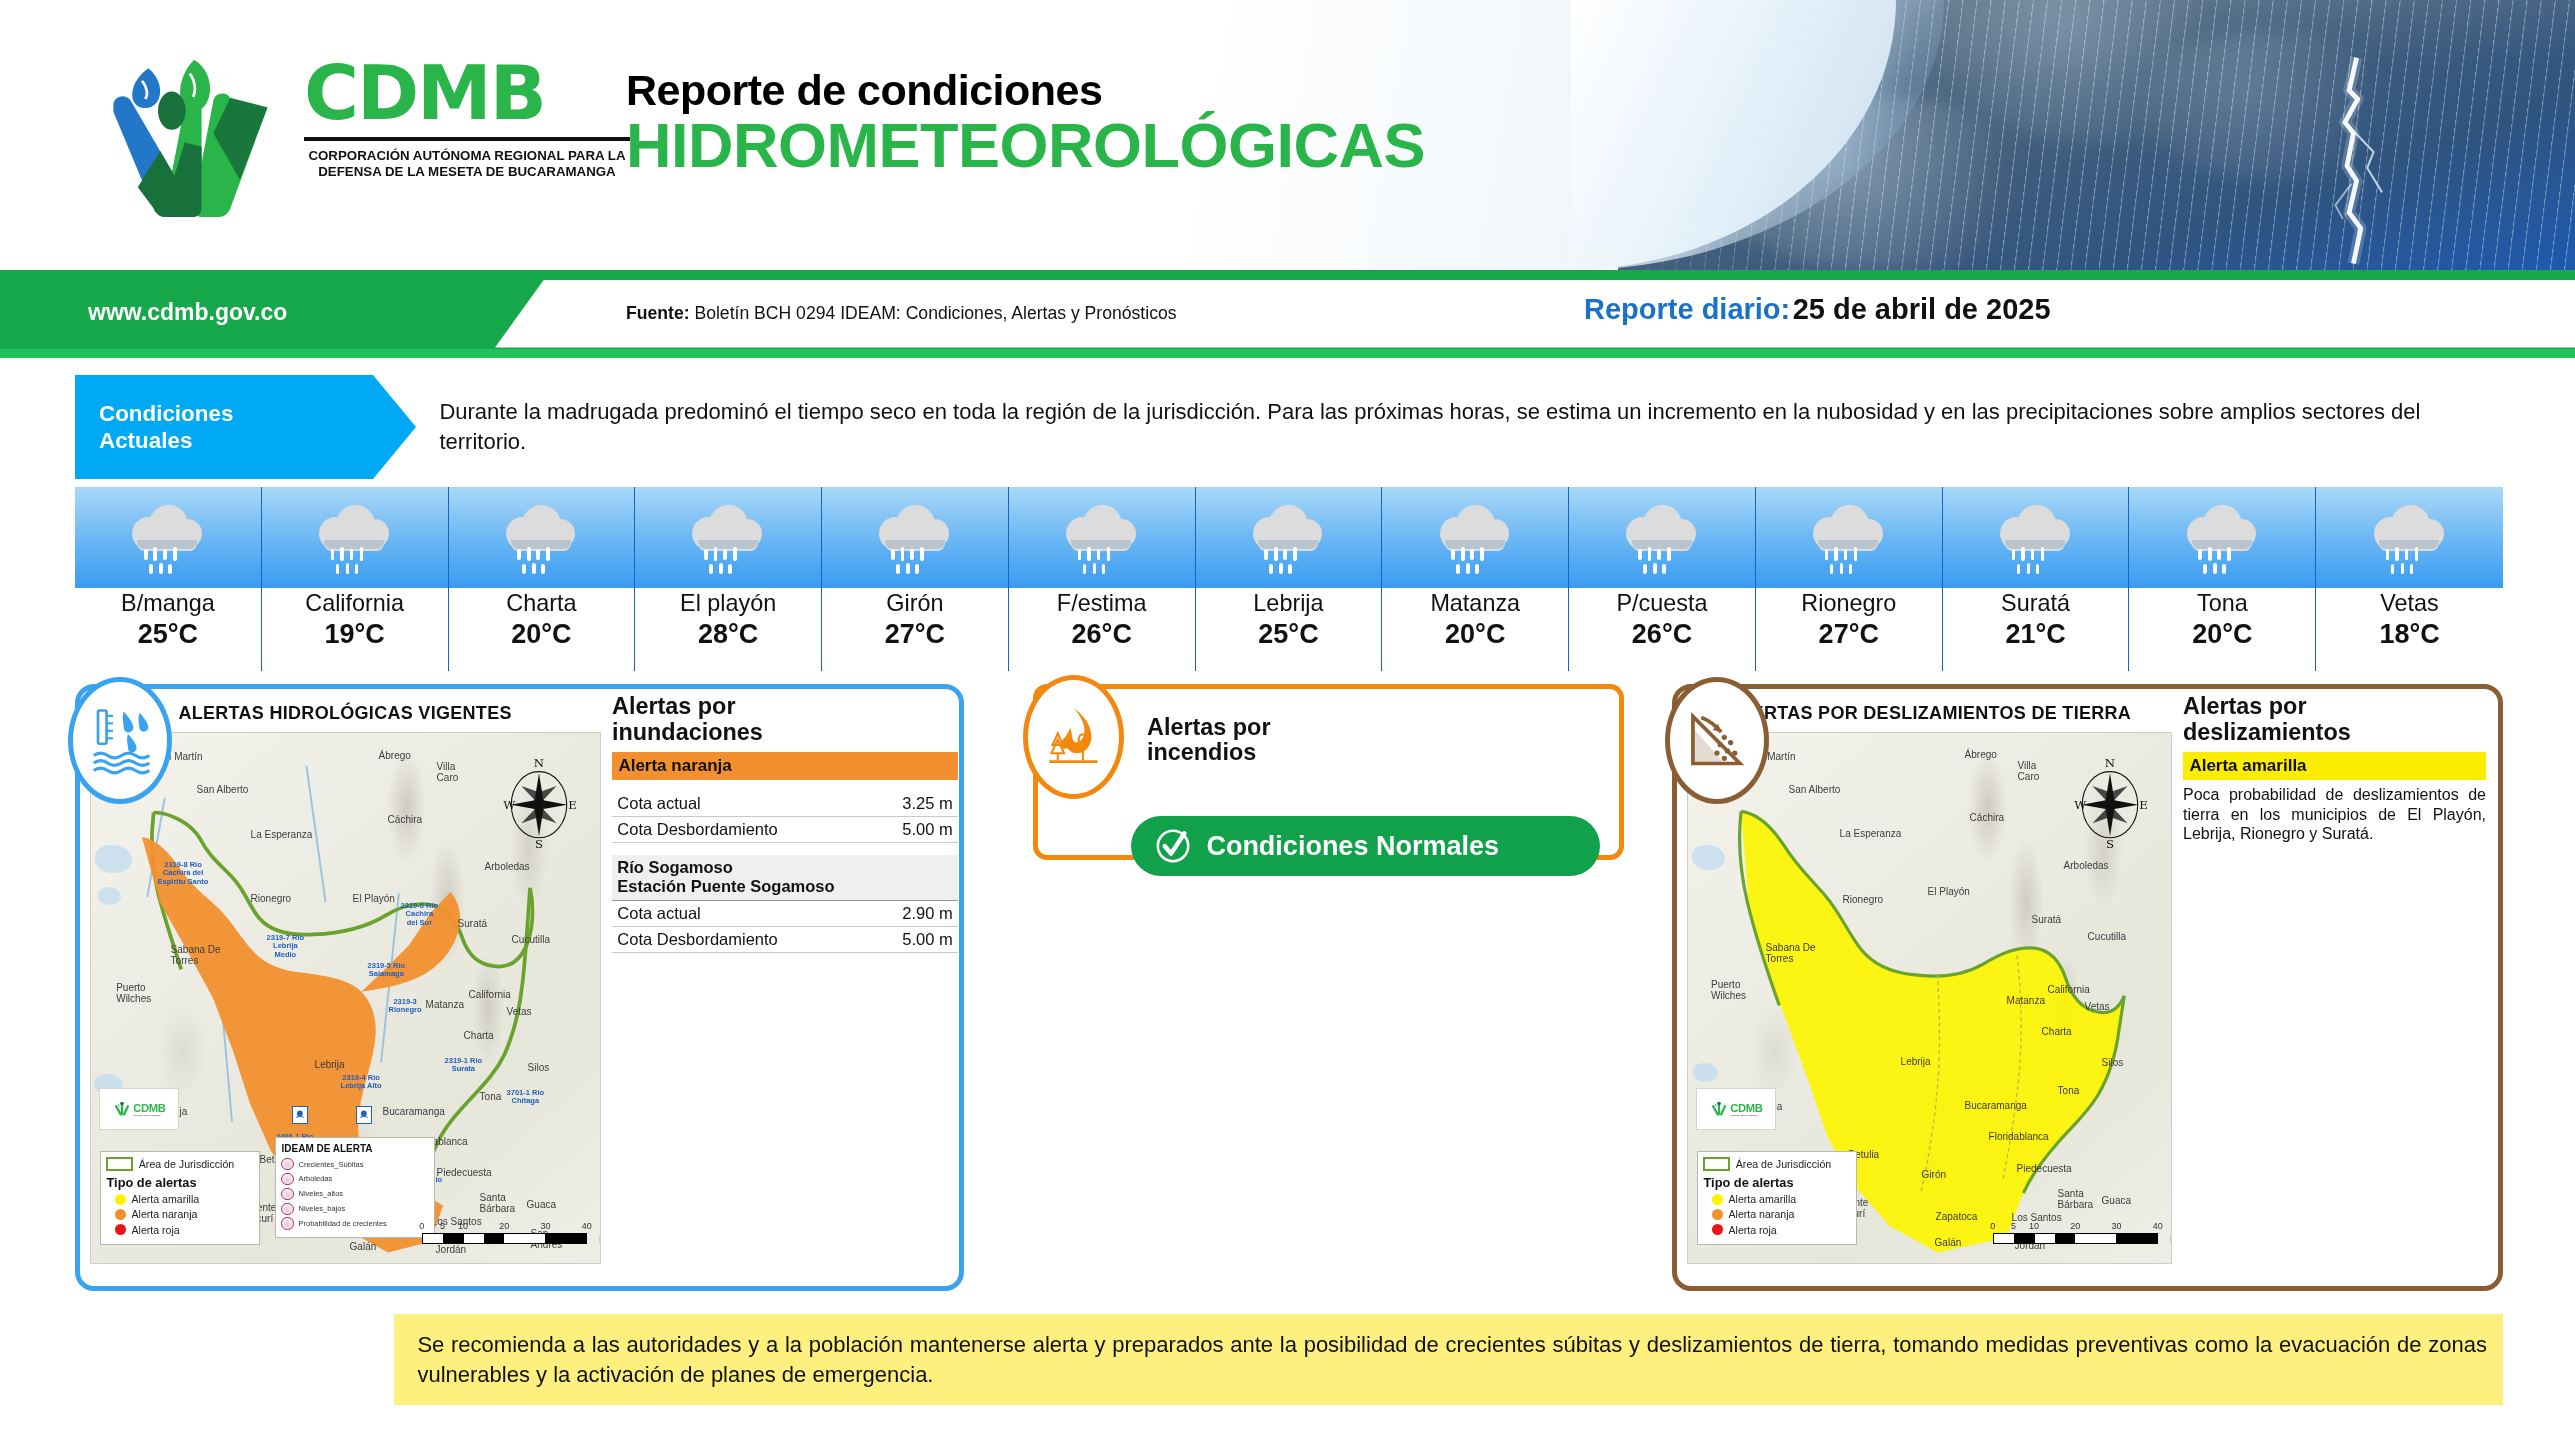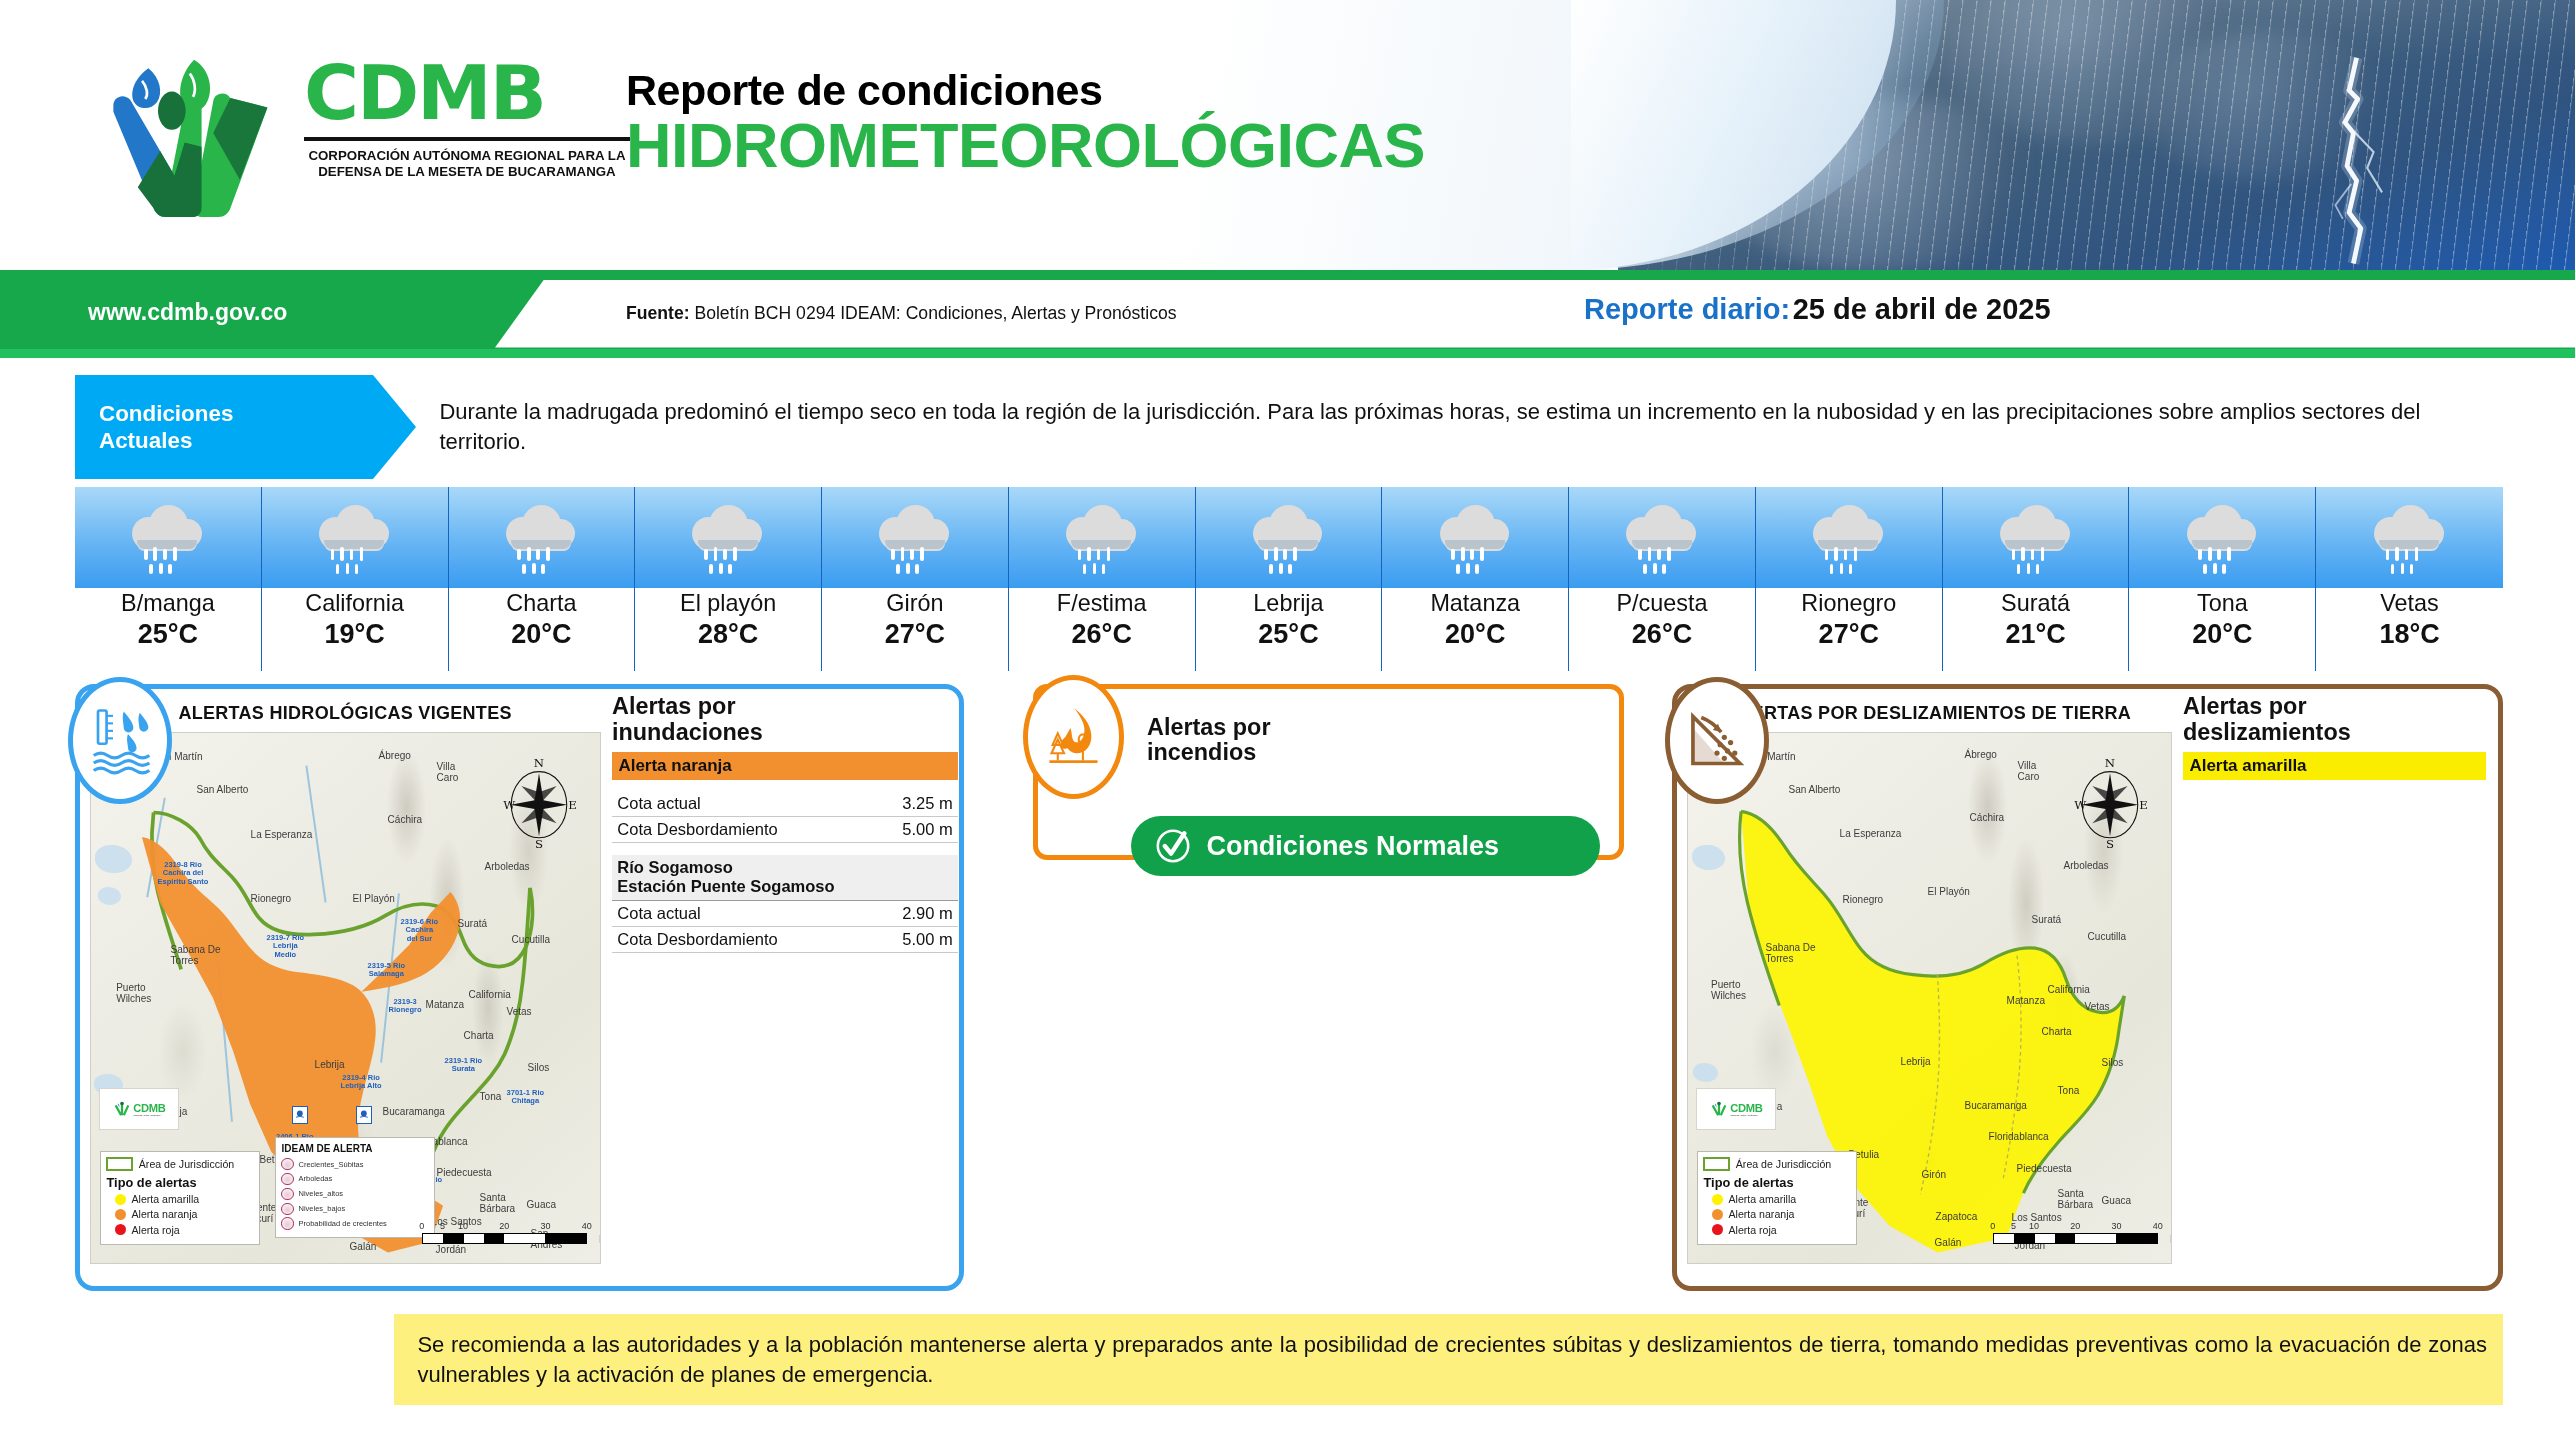--- a/index.html
+++ b/index.html
@@ -736,21 +736,21 @@
         <div class="map-city" style="left:436px;top:466px;">Guaca</div>
         <div class="map-city" style="left:132px;top:469px;line-height:1.1;">San Vicente<br>De Chucurí</div>
         <div class="map-city" style="left:261px;top:482px;">Zapatoca</div>
         <div class="map-city" style="left:341px;top:483px;">Los Santos</div>
         <div class="map-city" style="left:259px;top:508px;">Galán</div>
         <div class="map-city" style="left:345px;top:511px;">Jordán</div>
         <div class="map-city" style="left:440px;top:495px;line-height:1.1;">San<br>Andrés</div>
 
         <div class="map-river" style="left:67px;top:128px;">2319-8 Rio<br>Cachira del<br>Espiritu Santo</div>
         <div class="map-river" style="left:176px;top:201px;">2319-7 Rio<br>Lebrija<br>Medio</div>
-        <div class="map-river" style="left:310px;top:169px;margin-top:16px;">2319-6 Rio<br>Cachira<br>del Sur</div>
+        <div class="map-river" style="left:310px;top:169px;">2319-6 Rio<br>Cachira<br>del Sur</div>
         <div class="map-river" style="left:277px;top:229px;">2319-5 Rio<br>Salamaga</div>
         <div class="map-river" style="left:298px;top:265px;">2319-3<br>Rionegro</div>
         <div class="map-river" style="left:354px;top:324px;">2319-1 Rio<br>Surata</div>
         <div class="map-river" style="left:250px;top:341px;">2319-4 Rio<br>Lebrija Alto</div>
         <div class="map-river" style="left:185px;top:400px;">2406-1 Rio<br>Sogamoso</div>
         <div class="map-river" style="left:314px;top:443px;">2319-2 Rio<br>de Oro</div>
         <div class="map-river" style="left:416px;top:356px;">3701-1 Rio<br>Chitaga</div>
         <div class="map-river" style="left:241px;top:474px;">2405-1 Rio<br>Chicamocha</div>
 
         <div style="position:absolute;left:201px;top:373px;width:16px;height:18px;background:#fff;border:1.1px solid #1f5fbf;display:flex;align-items:center;justify-content:center;">
@@ -1070,20 +1070,21 @@
         </div>
       </div>
     </div>
 
     <div class="flood-text" style="left:506px;width:303px;">
       <div class="alert-head">
         <span>Alertas por</span><br>
         <span>deslizamientos</span>
       </div>
       <div class="alert-band yellow">Alerta amarilla</div>
+      <div class="alert-body">Poca probabilidad de deslizamientos de tierra en los municipios de El Playón, Lebrija, Rionegro y Suratá.</div>
     </div>
   </div>
 </div>
 
 <div class="rec-row">
   <div class="rec-text">Se recomienda a las autoridades y a la población mantenerse alerta y preparados ante la posibilidad de crecientes súbitas y deslizamientos de tierra, tomando medidas preventivas como la evacuación de zonas vulnerables y la activación de planes de emergencia.</div>
 </div>
 
 
 </body></html>

